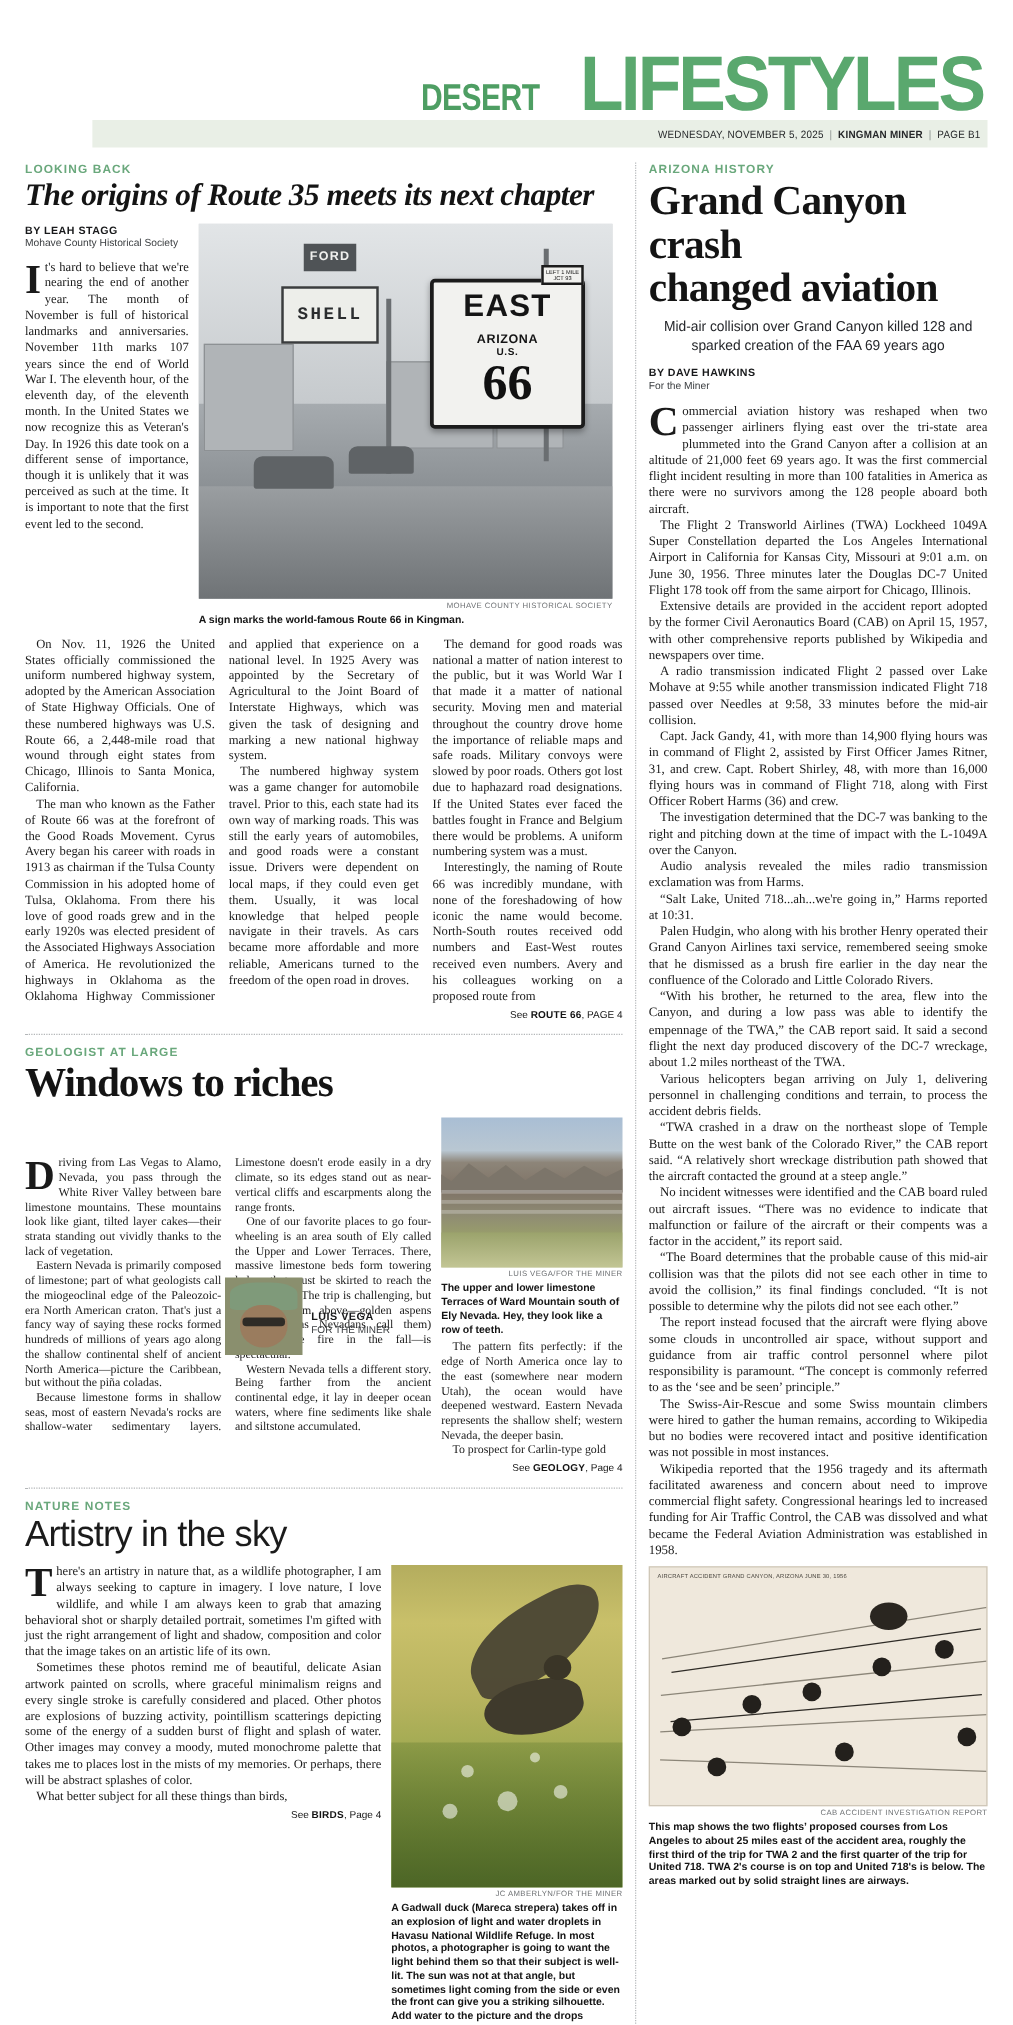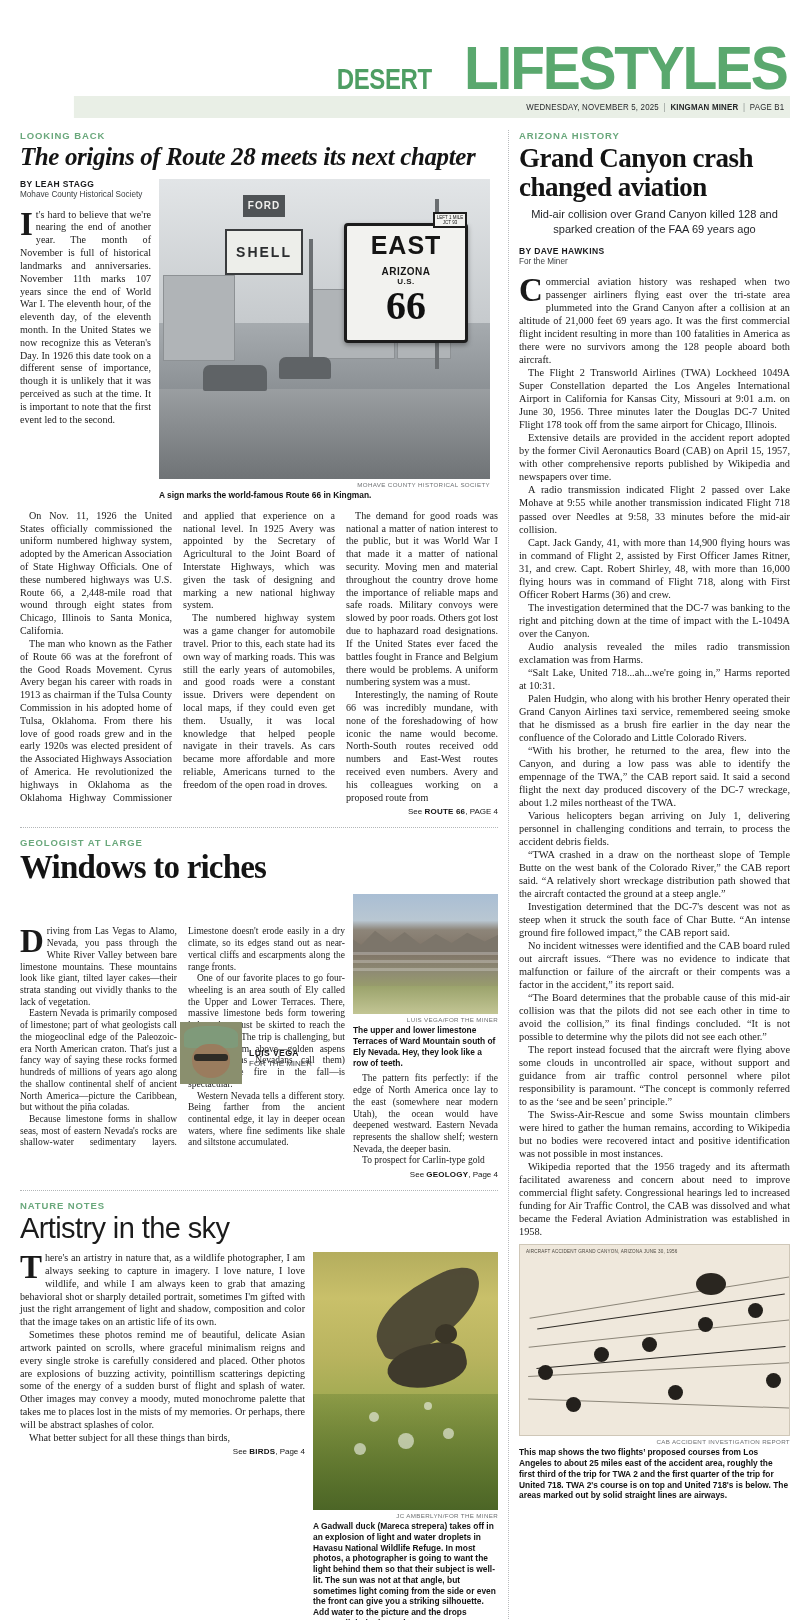--- a/index.html
+++ b/index.html
@@ -53,21 +53,21 @@
     color:#6aa87c; text-transform:uppercase; margin-bottom:3px;
   }
   .headline-serif {
     font-family:"Liberation Serif", serif;
     font-weight:700; font-style:italic;
     font-size:25px; line-height:1.04; letter-spacing:-0.4px;
     color:#141414; margin:0 0 9px 0;
   }
   .headline-az {
     font-family:"Liberation Serif", serif;
-    font-weight:700; font-size:27px; line-height:1.06;
+    font-weight:700; font-size:33px; line-height:1.06;
     letter-spacing:-0.5px; color:#141414; margin:0 0 6px 0;
   }
   .deck {
     font-family:"Liberation Sans", sans-serif;
     font-size:11.5px; line-height:1.32; color:#24262a;
     text-align:center; margin:0 4px 8px 4px;
     transform:scaleX(0.96); transform-origin:center;
   }
   .headline-geo {
     font-family:"Liberation Serif", serif;
@@ -163,21 +163,21 @@
   }
   .rt66 .shield .tab {
     position:absolute; right:-2px; top:-14px; width:34px; height:16px;
     background:#f2f2ef; border:2px solid #1c1c1c;
     font-family:"Liberation Sans", sans-serif; font-size:4.5px;
     text-align:center; line-height:5px; padding-top:1px; color:#111;
   }
   .rt66 .shell {
     position:absolute; left:66px; top:50px; width:78px; height:46px;
     background:#edeeea; border:2px solid #3a3c3e;
-    font-family:Liberation Sans, sans-serif; font-weight:700;
+    font-family:Liberation Mono, monospace; font-weight:700;
     font-size:14px; color:#2b2d2f; text-align:center; line-height:42px; letter-spacing:2px;
   }
   .rt66 .ford {
     position:absolute; left:84px; top:16px; width:42px; height:22px;
     background:#4f5356; color:#f0f0ee;
     font-family:"Liberation Sans", sans-serif; font-weight:700; font-size:10px;
     text-align:center; line-height:22px; letter-spacing:1px;
   }
   .rt66 .pole { position:absolute; background:#6a6e71; width:4px; }
   .rt66 .car { position:absolute; background:#5f6366; border-radius:7px 7px 2px 2px; }
@@ -240,21 +240,21 @@
     <span class="sep">|</span>
     <span>PAGE B1</span>
   </div>
 
   <div class="cols">
 
     <div class="col-left">
 
       <div>
         <div class="kicker">LOOKING BACK</div>
-        <h1 class="headline-serif">The origins of Route 28 meets its next chapter</h1>
+        <h1 class="headline-serif">The origins of Route 35 meets its next chapter</h1>
 
         <div style="display:flex;">
           <div style="width:131px;">
             <div class="byline">BY LEAH STAGG</div>
             <div class="byline-sub">Mohave County Historical Society</div>
             <div class="body">
               <p class="first dropcap">It's hard to believe that we're nearing the end of another year. The month of November is full of historical landmarks and anniversaries. November 11th marks 107 years since the end of World War I. The eleventh hour, of the eleventh day, of the eleventh month. In the United States we now recognize this as Veteran's Day. In 1926 this date took on a different sense of importance, though it is unlikely that it was perceived as such at the time. It is important to note that the first event led to the second.</p>
             </div>
           </div>
 
@@ -403,21 +403,20 @@
         <p>Extensive details are provided in the accident report adopted by the former Civil Aeronautics Board (CAB) on April 15, 1957, with other comprehensive reports published by Wikipedia and newspapers over time.</p>
         <p>A radio transmission indicated Flight 2 passed over Lake Mohave at 9:55 while another transmission indicated Flight 718 passed over Needles at 9:58, 33 minutes before the mid-air collision.</p>
         <p>Capt. Jack Gandy, 41, with more than 14,900 flying hours was in command of Flight 2, assisted by First Officer James Ritner, 31, and crew. Capt. Robert Shirley, 48, with more than 16,000 flying hours was in command of Flight 718, along with First Officer Robert Harms (36) and crew.</p>
         <p>The investigation determined that the DC-7 was banking to the right and pitching down at the time of impact with the L-1049A over the Canyon.</p>
         <p>Audio analysis revealed the miles radio transmission exclamation was from Harms.</p>
         <p>“Salt Lake, United 718...ah...we're going in,” Harms reported at 10:31.</p>
         <p>Palen Hudgin, who along with his brother Henry operated their Grand Canyon Airlines taxi service, remembered seeing smoke that he dismissed as a brush fire earlier in the day near the confluence of the Colorado and Little Colorado Rivers.</p>
         <p>“With his brother, he returned to the area, flew into the Canyon, and during a low pass was able to identify the empennage of the TWA,” the CAB report said. It said a second flight the next day produced discovery of the DC-7 wreckage, about 1.2 miles northeast of the TWA.</p>
         <p>Various helicopters began arriving on July 1, delivering personnel in challenging conditions and terrain, to process the accident debris fields.</p>
         <p>“TWA crashed in a draw on the northeast slope of Temple Butte on the west bank of the Colorado River,” the CAB report said. “A relatively short wreckage distribution path showed that the aircraft contacted the ground at a steep angle.”</p>
-        <p>Investigation determined that the DC-7's descent was not as steep when it struck the south face of Char Butte. “An intense ground fire followed impact,” the CAB report said.</p>
         <p>No incident witnesses were identified and the CAB board ruled out aircraft issues. “There was no evidence to indicate that malfunction or failure of the aircraft or their compents was a factor in the accident,” its report said.</p>
         <p>“The Board determines that the probable cause of this mid-air collision was that the pilots did not see each other in time to avoid the collision,” its final findings concluded. “It is not possible to determine why the pilots did not see each other.”</p>
         <p>The report instead focused that the aircraft were flying above some clouds in uncontrolled air space, without support and guidance from air traffic control personnel where pilot responsibility is paramount. “The concept is commonly referred to as the ‘see and be seen’ principle.”</p>
         <p>The Swiss-Air-Rescue and some Swiss mountain climbers were hired to gather the human remains, according to Wikipedia but no bodies were recovered intact and positive identification was not possible in most instances.</p>
         <p>Wikipedia reported that the 1956 tragedy and its aftermath facilitated awareness and concern about need to improve commercial flight safety. Congressional hearings led to increased funding for Air Traffic Control, the CAB was dissolved and what became the Federal Aviation Administration was established in 1958.</p>
       </div>
 
       <div class="map" style="margin-top:6px;">
         <div class="ttl">AIRCRAFT ACCIDENT
 GRAND CANYON, ARIZONA

